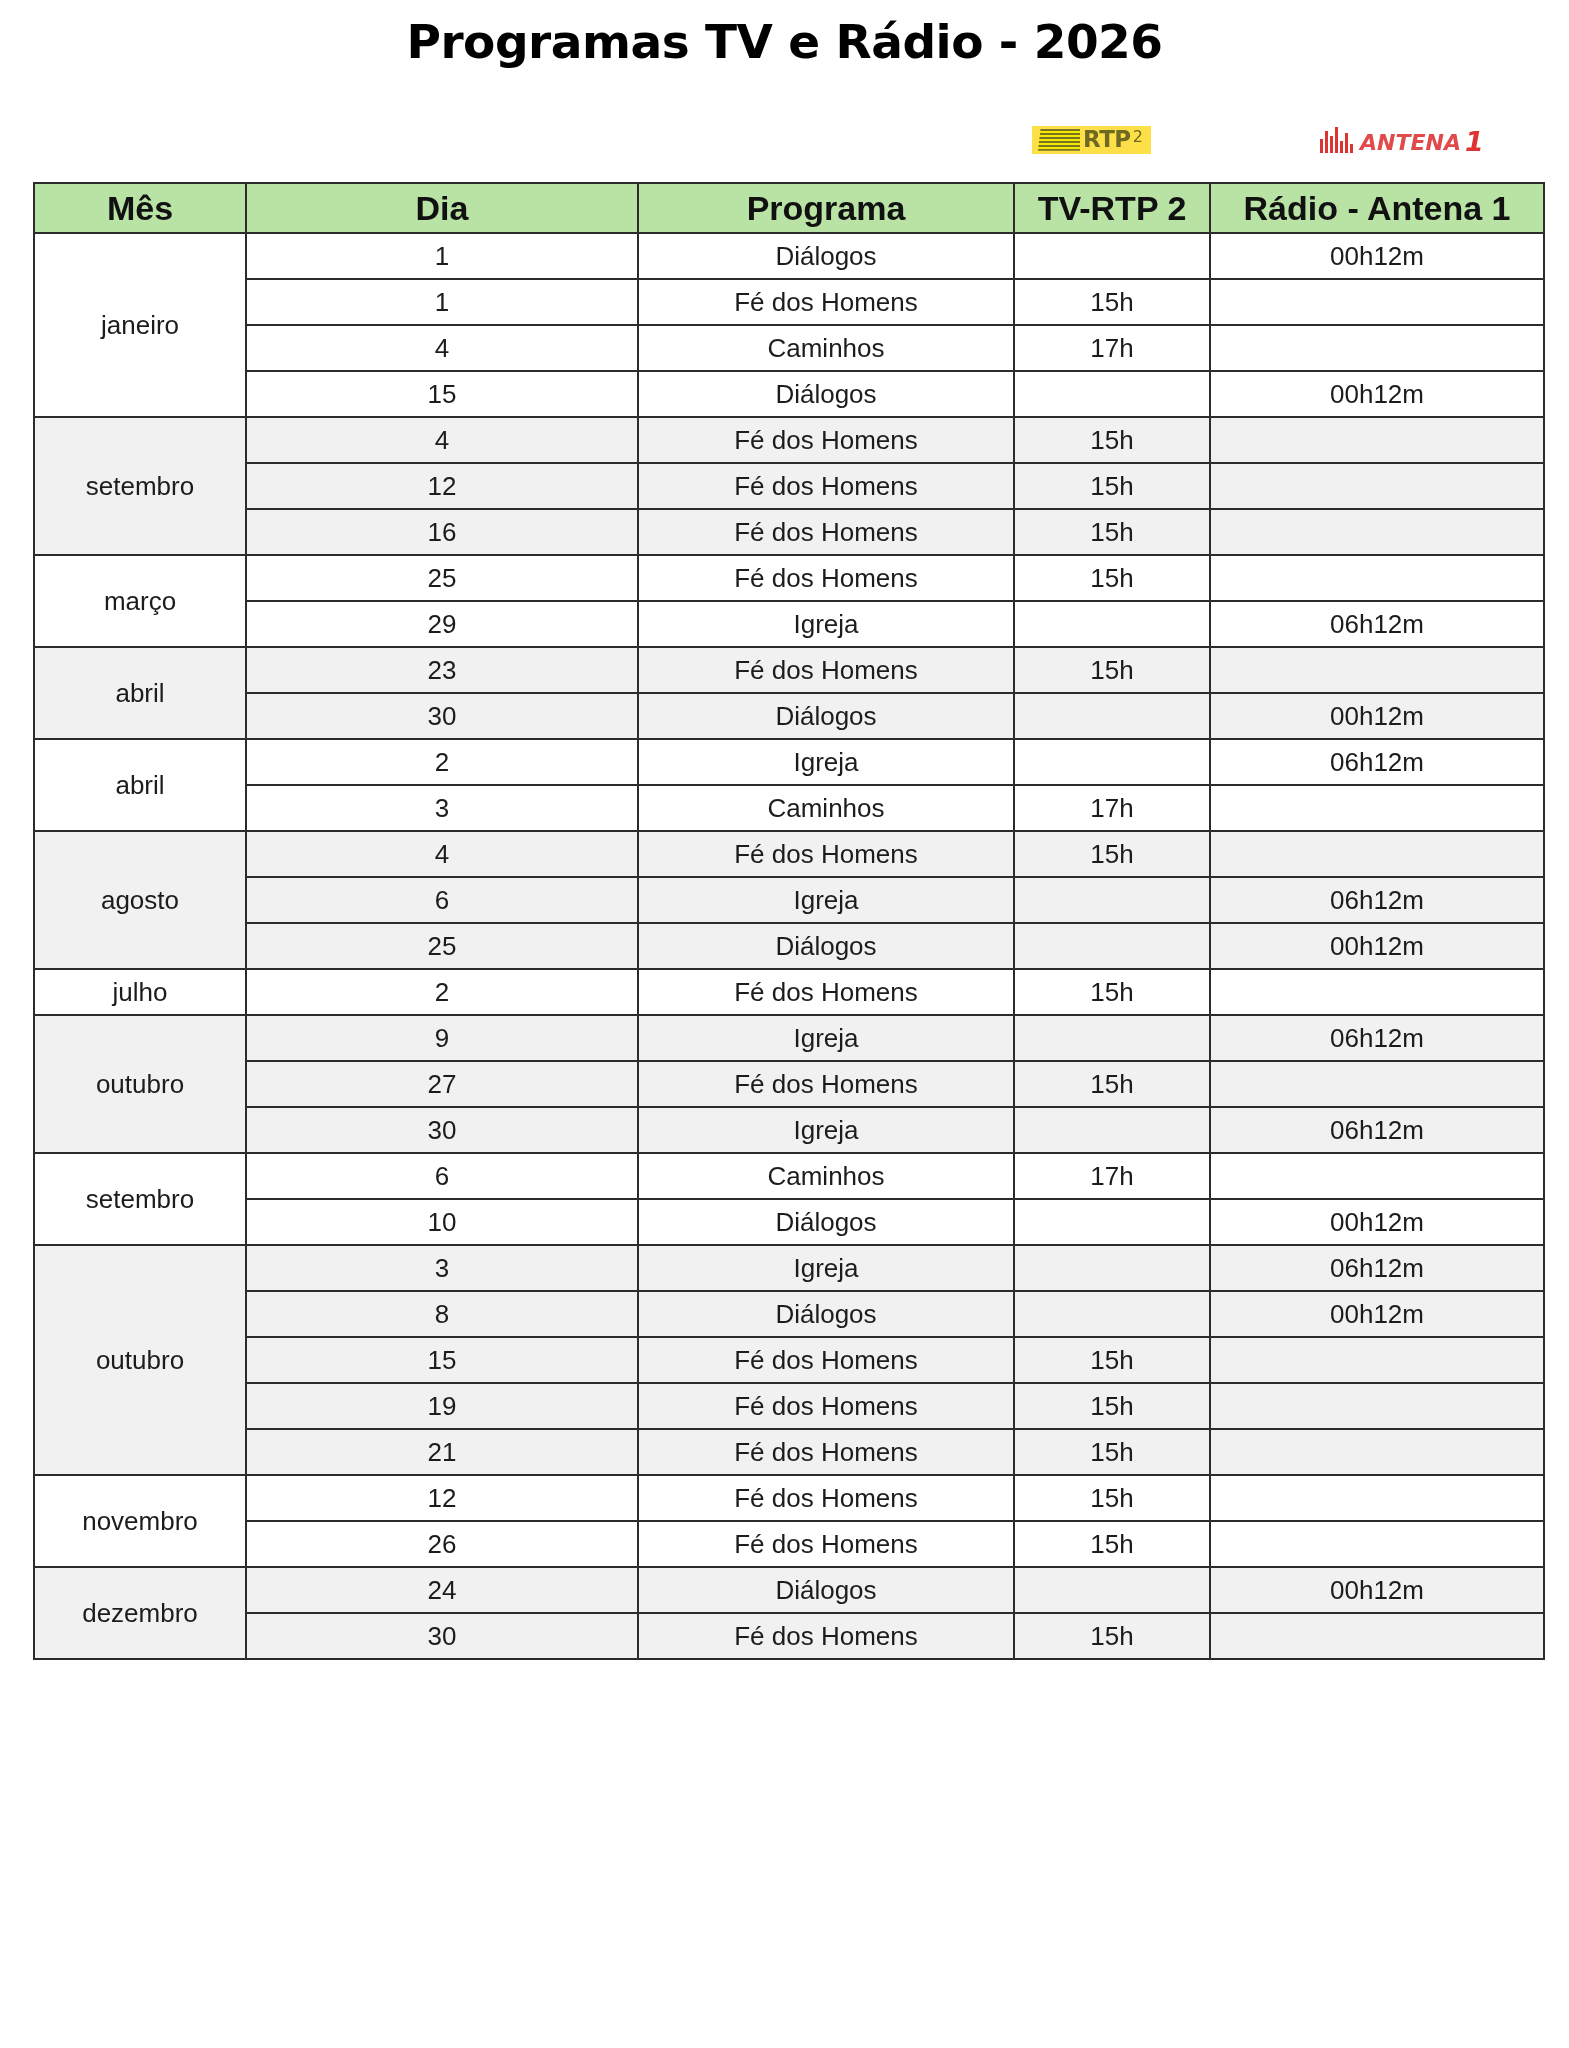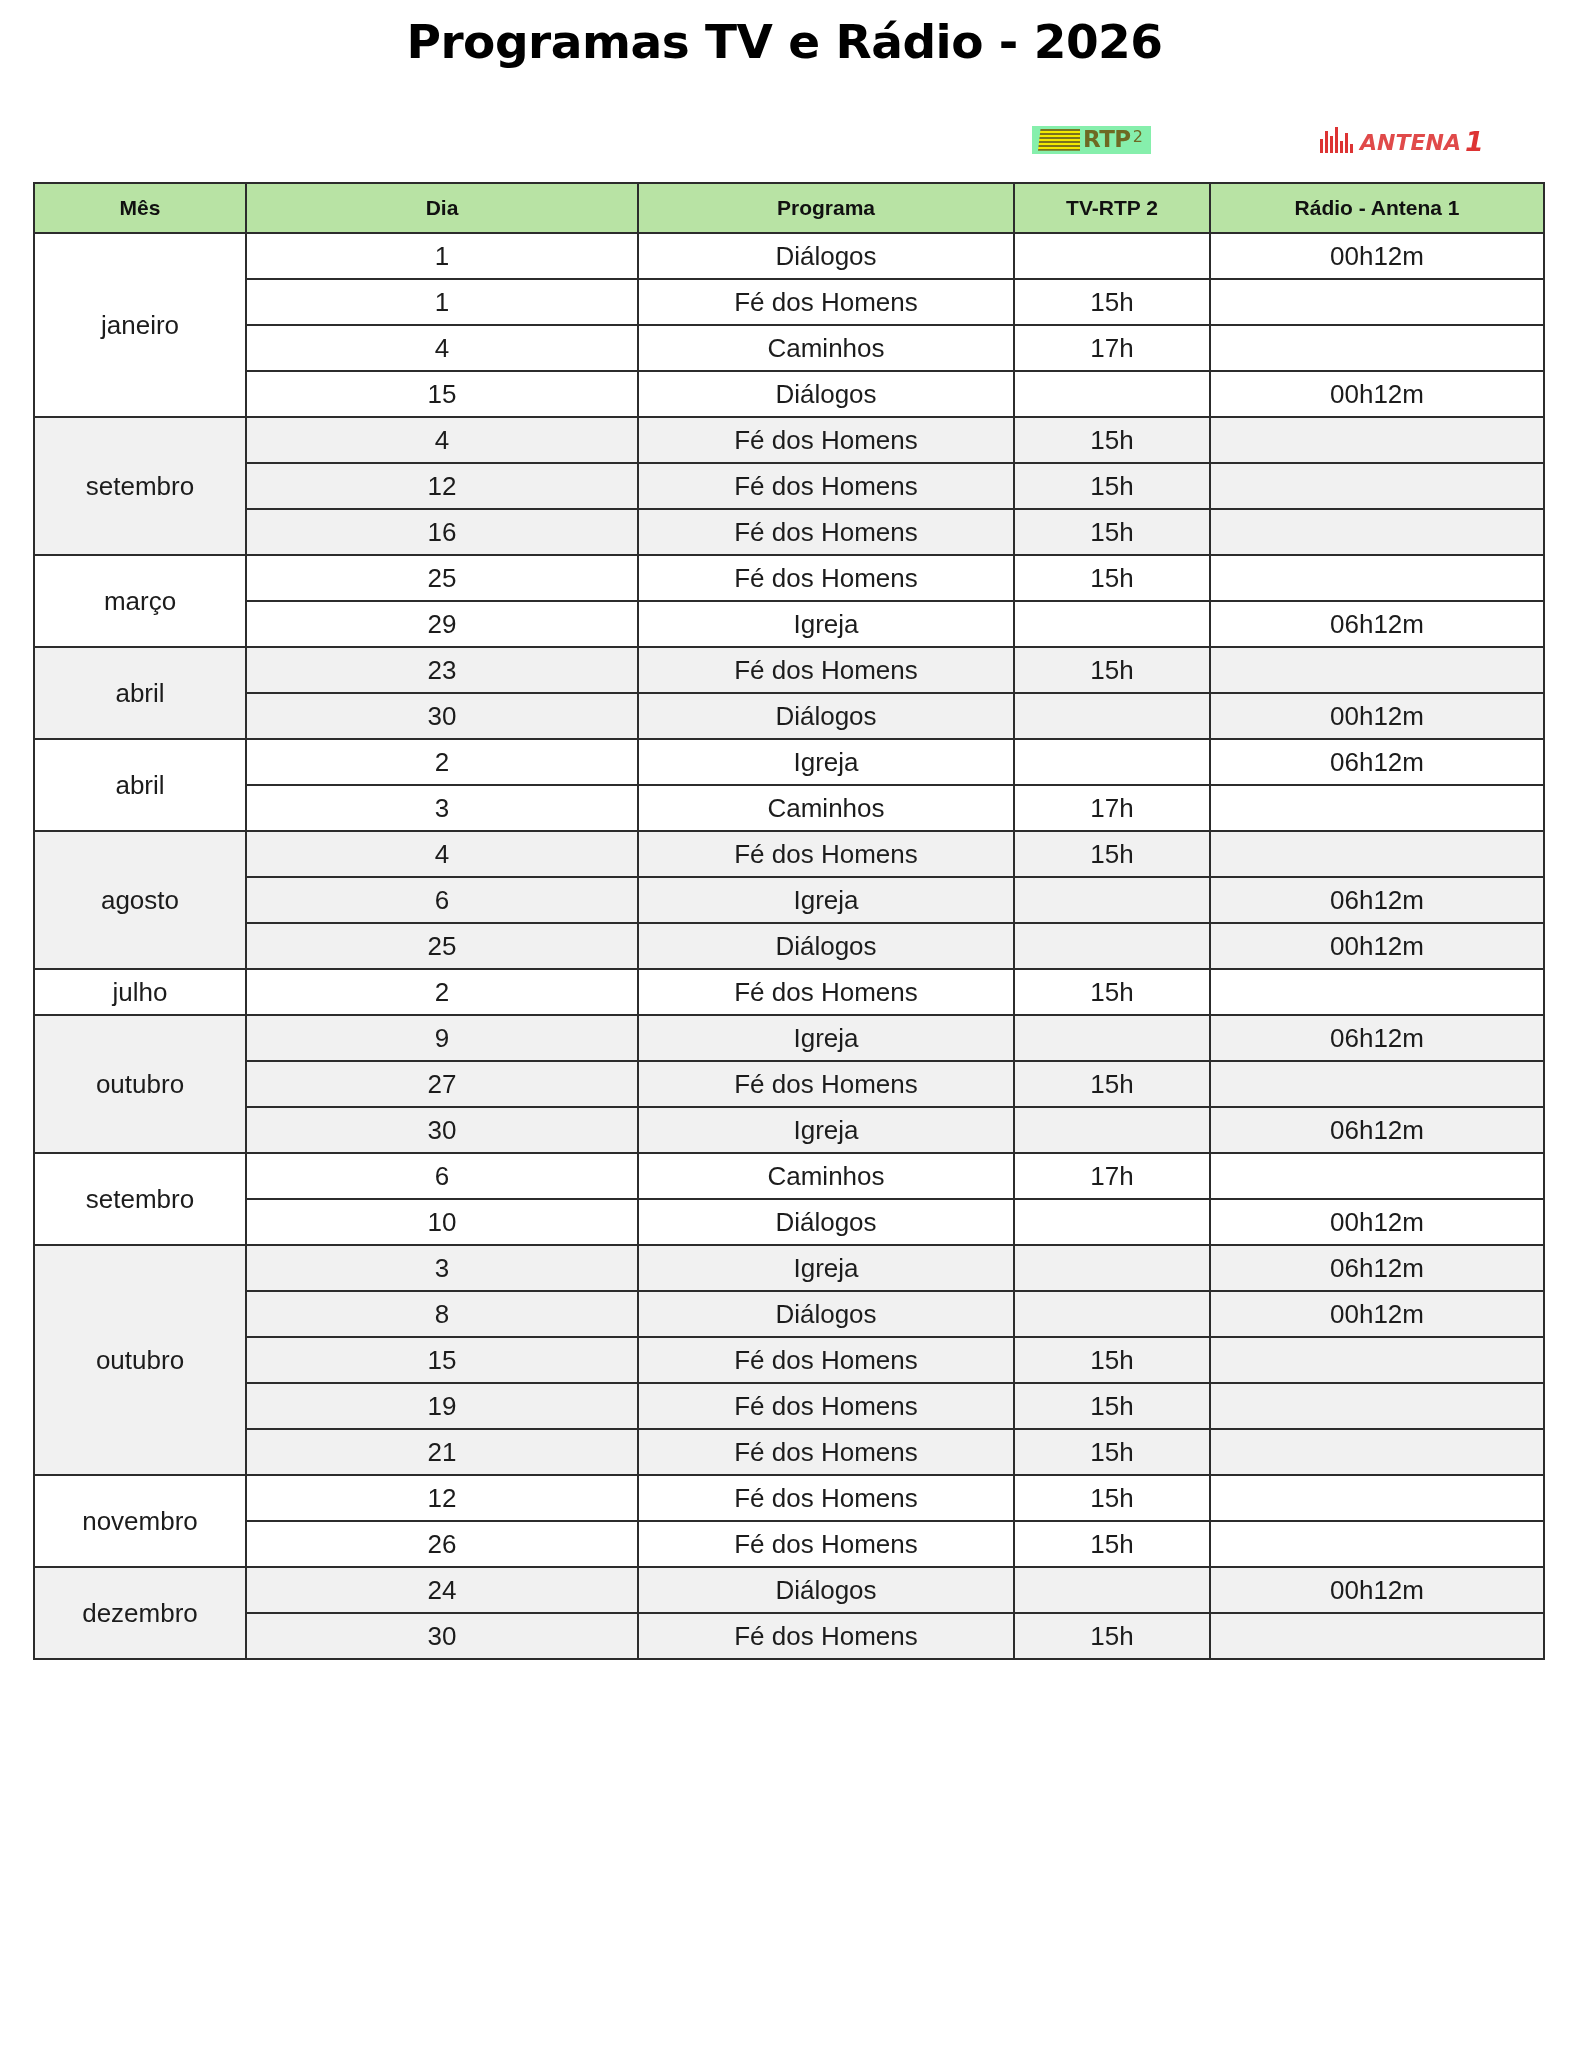--- a/index.html
+++ b/index.html
@@ -31,21 +31,21 @@
 
   
   #logos-row {
     height: 60px;
     position: relative;
   }
   #rtp2-logo {
     position: absolute;
     left: 1032px;
     top: 45px;
-    background: #86efac;
+    background: #fde047;
     padding: 2px 8px 3px 6px;
     display: flex;
     align-items: center;
     line-height: 1;
   }
   #rtp2-logo .stripes {
     display: inline-block;
     width: 42px;
     height: 22px;
     margin-right: 3px;
@@ -140,21 +140,21 @@
     font-size: 26px;
     color: #1c1c1c;
     padding: 0;
     height: 44px;
     overflow: hidden;
     white-space: nowrap;
   }
   table.schedule thead th {
     background: #b8e3a4;
     font-weight: bold;
-    font-size: 21px;
+    font-size: 34px;
     height: 48px;
     color: #111111;
   }
   td.month-cell {
     font-size: 26px;
     color: #1c1c1c;
   }
   tr.rowbg-white > td { background: #ffffff; }
   tr.rowbg-gray  > td { background: #f1f1f1; }
 </style>

